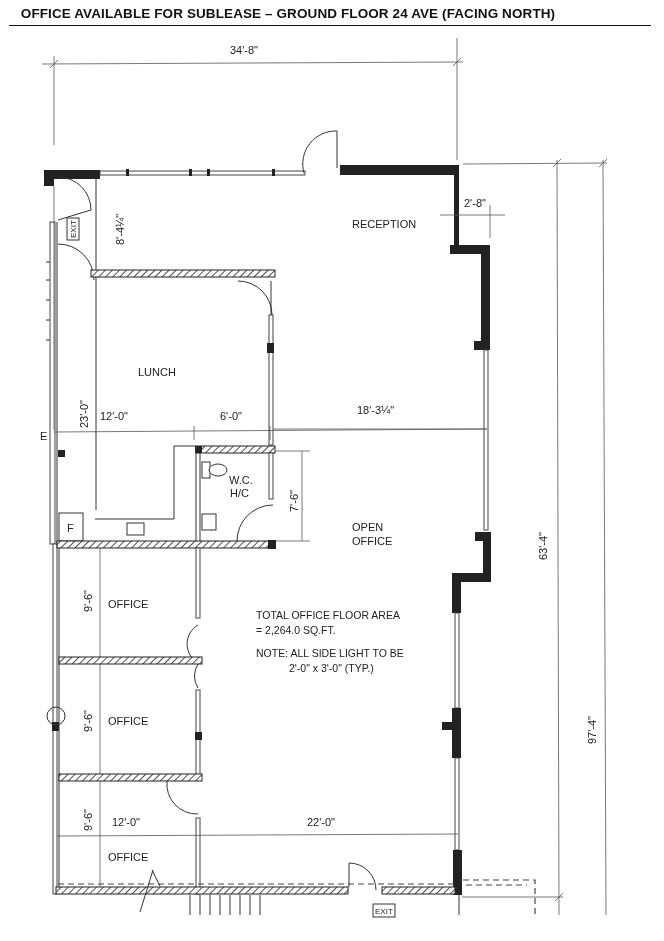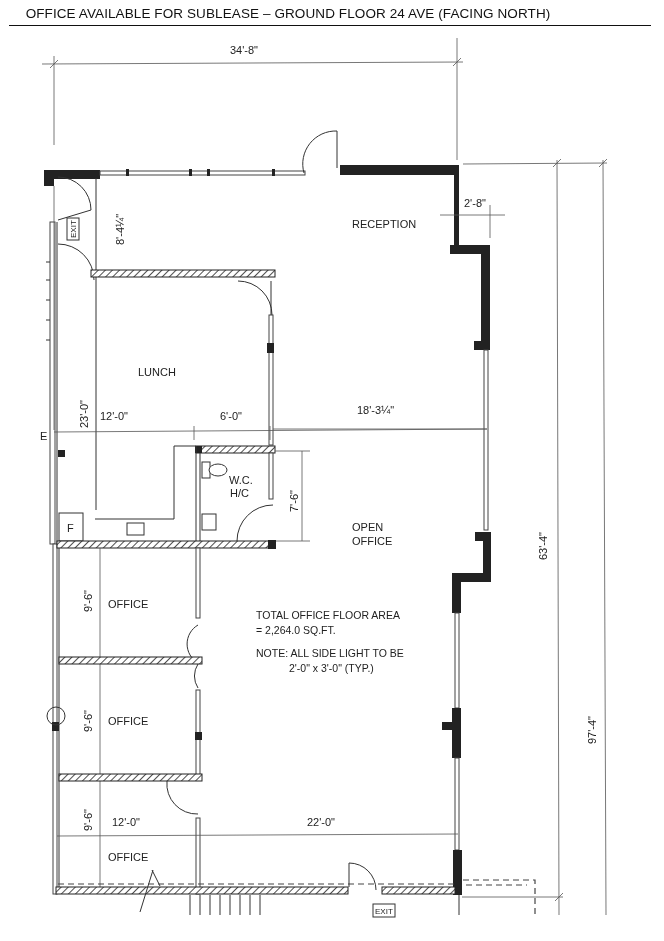--- a/index.html
+++ b/index.html
@@ -1,19 +1,19 @@
 <!DOCTYPE html>
 <html><head>
 <meta charset="utf-8">
 <style>
   html, body { margin: 0; padding: 0; background: #ffffff; }
   body { width: 664px; height: 941px; position: relative; overflow: hidden; font-family: "Liberation Sans", sans-serif; }
   .page-title {
     position: absolute; left: 0; top: 6px; width: 576px; text-align: center;
-    font-family: "Liberation Sans", sans-serif; font-weight: normal; font-size: 13.5px; color: #111; letter-spacing: 0.1px;
+    font-family: "Liberation Sans", sans-serif; font-weight: bold; font-size: 13.5px; color: #111; letter-spacing: 0.1px;
   }
   .title-rule { position: absolute; left: 9px; top: 25px; width: 642px; height: 1px; background: #111; }
   svg { position: absolute; left: 0; top: 0; }
   .lbl { font-family: "Liberation Sans", sans-serif; font-size: 11px; fill: #222; }
   .dim { font-family: "Liberation Sans", sans-serif; font-size: 11px; fill: #222; }
   .note { font-family: "Liberation Sans", sans-serif; font-size: 10.5px; fill: #222; }
   .small { font-family: "Liberation Sans", sans-serif; font-size: 8px; fill: #222; }
   .dimline { stroke: #555; stroke-width: 0.8; fill: none; }
   .thin { stroke: #333; stroke-width: 1; fill: none; }
   .glass { stroke: #444; stroke-width: 1; fill: #fff; }

